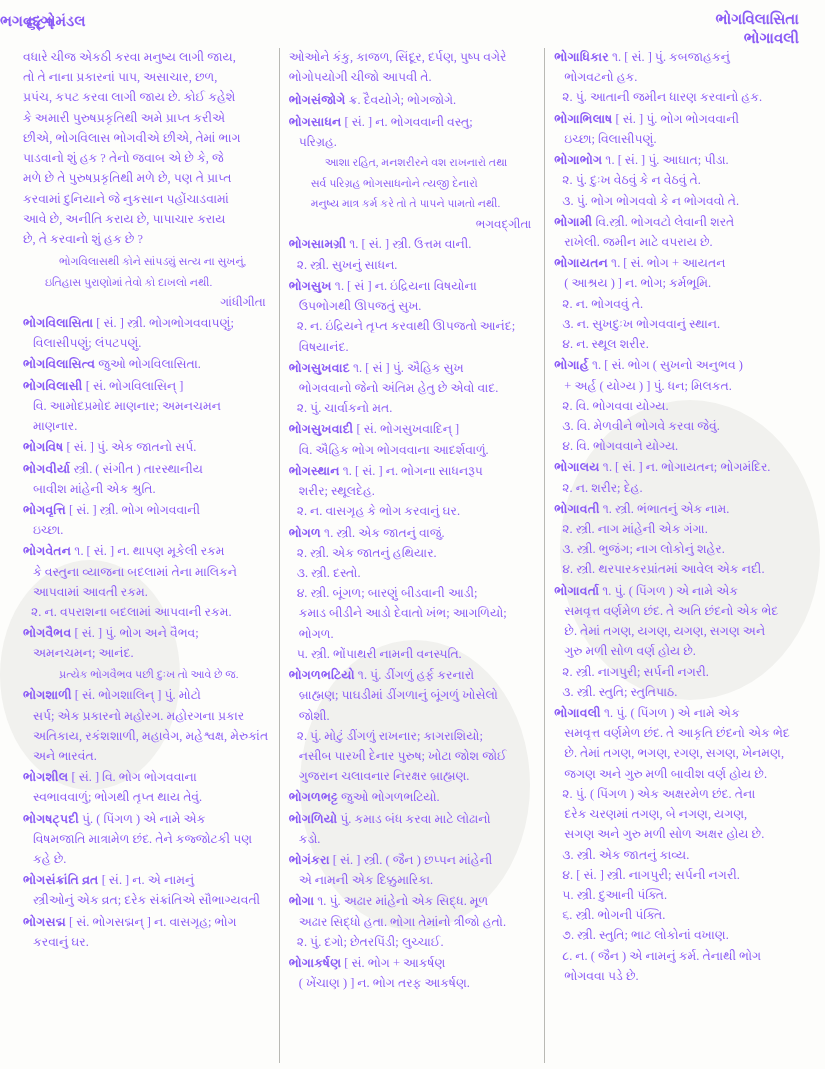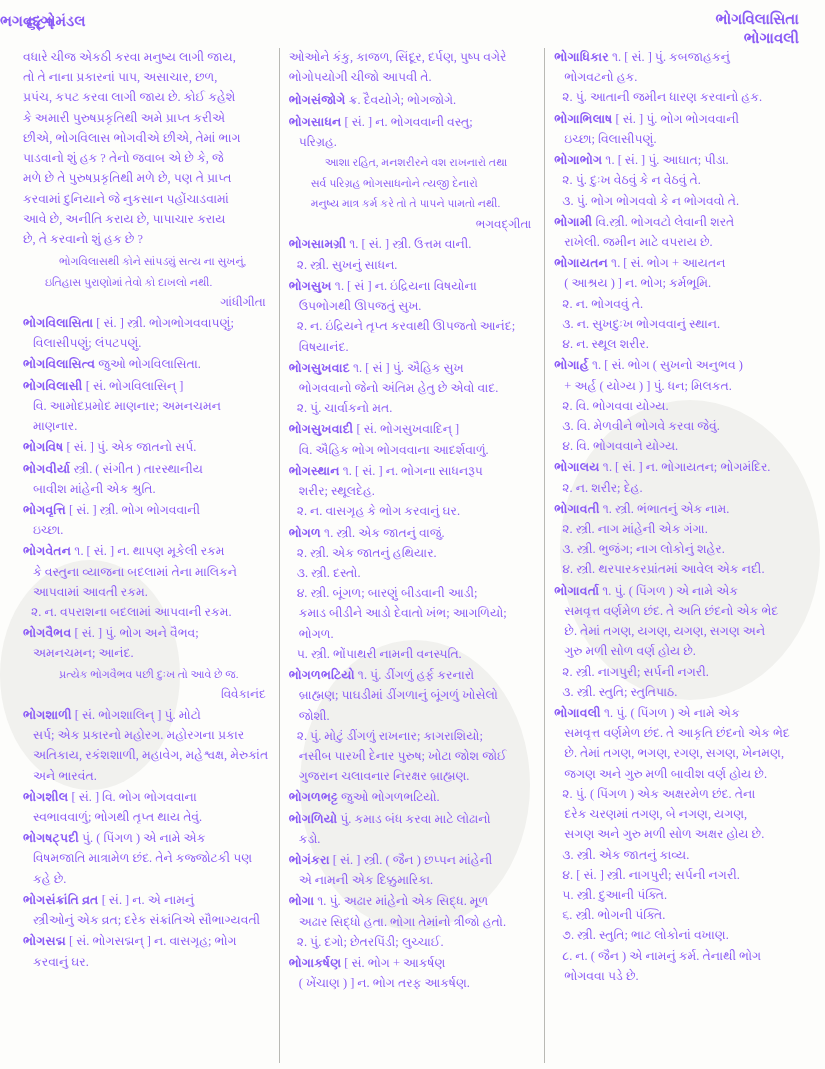--- a/index.html
+++ b/index.html
@@ -178,21 +178,20 @@
           <div class="para">કે વસ્તુના વ્યાજના બદલામાં તેના માલિકને</div>
           <div class="para">આપવામાં આવતી રકમ.</div>
           <div class="para sense">૨. ન. વપરાશના બદલામાં આપવાની રકમ.</div>
         </div>
         <div class="entry">
           <div class="para hang"><span class="headword">ભોગવૈભવ</span> [ સં. ] પું. ભોગ અને વૈભવ;</div>
           <div class="para">અમનચમન; આનંદ.</div>
         </div>
         <div class="entry">
           <div class="quote quote-first">પ્રત્યેક ભોગવૈભવ પછી દુઃખ તો આવે છે જ.</div>
-          <div class="attrib">વિવેકાનંદ</div>
         </div>
         <div class="entry">
           <div class="para hang"><span class="headword">ભોગશાળી</span> [ સં. ભોગશાલિન્ ] પું. મોટો</div>
           <div class="para">સર્પ; એક પ્રકારનો મહોરગ. મહોરગના પ્રકાર</div>
           <div class="para">અતિકાય, રકંશશાળી, મહાવેગ, મહેશ્વક્ષ, મેરુકાંત</div>
           <div class="para">અને ભારવંત.</div>
         </div>
         <div class="entry">
           <div class="para hang"><span class="headword">ભોગશીલ</span> [ સં. ] વિ. ભોગ ભોગવવાના</div>
           <div class="para">સ્વભાવવાળું; ભોગથી તૃપ્ત થાય તેવું.</div>

